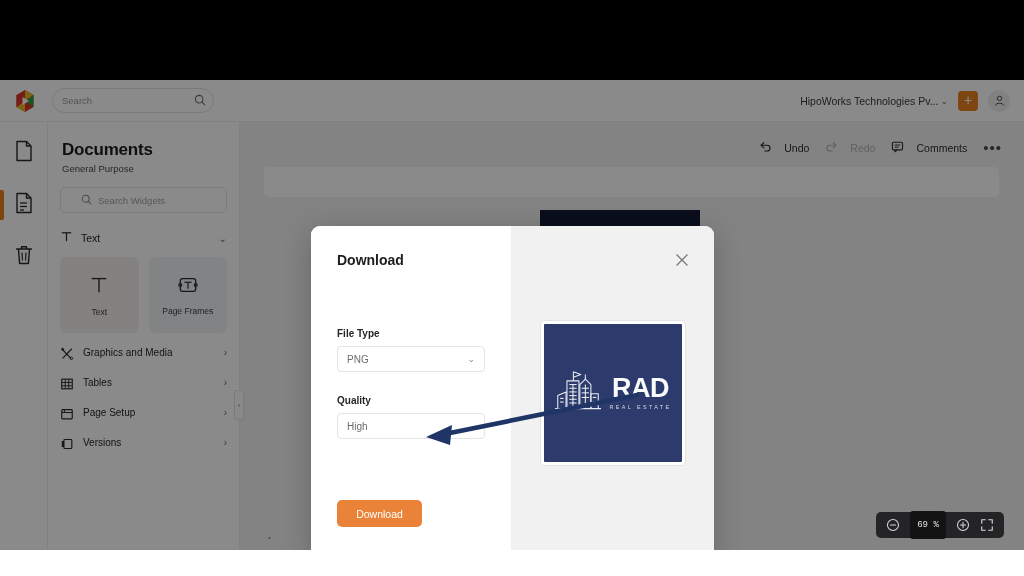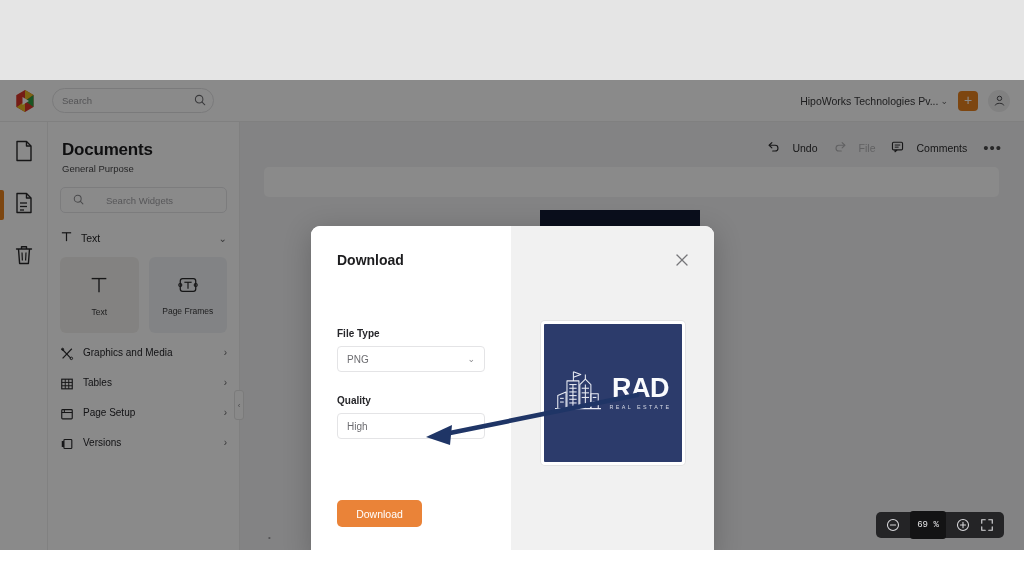--- a/index.html
+++ b/index.html
@@ -4,21 +4,21 @@
 <style>
   * { box-sizing: border-box; margin: 0; padding: 0; }
   html, body {
     width: 1024px; height: 576px;
     background: #ffffff;
     font-family: "Liberation Sans", sans-serif;
     overflow: hidden;
   }
 
   
-  #screen { position: relative; width: 1024px; height: 480px; background:#e5e5e5; }
+  #screen { position: relative; width: 1024px; height: 480px; background:#000000; }
   #app {
     position: absolute; left: 0; top: 80px; width: 1024px; height: 470px;
     background: #f4f4f5; overflow: hidden;
   }
   
   #scrim {
     position: absolute; inset: 0; background: rgba(0,0,0,0.46);
     z-index: 40; pointer-events: none;
   }
 
@@ -68,21 +68,21 @@
 
   
   #panel {
     position: absolute; left: 48px; top: 42px; width: 192px; height: 428px;
     background: #ffffff; border-right: 1px solid #ececec; z-index: 4;
   }
   #panel-title { font-size: 17px; font-weight: bold; color: #1c1c1e; margin: 18px 0 0 14px; letter-spacing: -0.2px; }
   #panel-sub { font-size: 9.5px; color: #4a4a4c; margin: 3px 0 0 14px; font-weight: 400; }
   .widget-search {
     margin: 13px 12px 0 12px; height: 26px; border: 1px solid #e6e6e8; border-radius: 5px;
-    display: flex; align-items: center; padding: 0 12px; gap: 22px;
+    display: flex; align-items: center; padding: 0 20px; gap: 6px;
   }
   .widget-search input {
     border: none; outline: none; font-size: 9.5px; color: #555; flex: 1;
     font-family: "Liberation Sans", sans-serif; background: transparent;
   }
   .widget-search input::placeholder { color: #a2a2a6; }
 
   .section-row {
     margin: 14px 12px 0 12px; height: 22px; display: flex; align-items: center; gap: 8px;
   }
@@ -399,21 +399,21 @@
           </span>
           <span>Undo</span>
         </div>
         <div class="act disabled">
           <span>
             <svg width="13" height="13" viewBox="0 0 16 16">
               <path d="M13 6.5 H6 A3.5 3.5 0 0 0 6 13.5 H9" fill="none" stroke="#b3b3b6" stroke-width="1.4" stroke-linecap="round"></path>
               <path d="M10 3.2 L13.4 6.5 L10 9.6" fill="none" stroke="#b3b3b6" stroke-width="1.4" stroke-linecap="round" stroke-linejoin="round"></path>
             </svg>
           </span>
-          <span>File</span>
+          <span>Redo</span>
         </div>
         <div class="act">
           <span>
             <svg width="13" height="13" viewBox="0 0 16 16">
               <rect x="1.8" y="2.8" width="12.4" height="9.4" rx="1.4" fill="none" stroke="#2c2c2e" stroke-width="1.4"></rect>
               <path d="M5 12.2 L5 14.4 L7.6 12.2" fill="none" stroke="#2c2c2e" stroke-width="1.4" stroke-linejoin="round"></path>
               <line x1="4.6" y1="6.2" x2="11.4" y2="6.2" stroke="#2c2c2e" stroke-width="1.2"></line>
               <line x1="4.6" y1="8.8" x2="9.4" y2="8.8" stroke="#2c2c2e" stroke-width="1.2"></line>
             </svg>
           </span>

